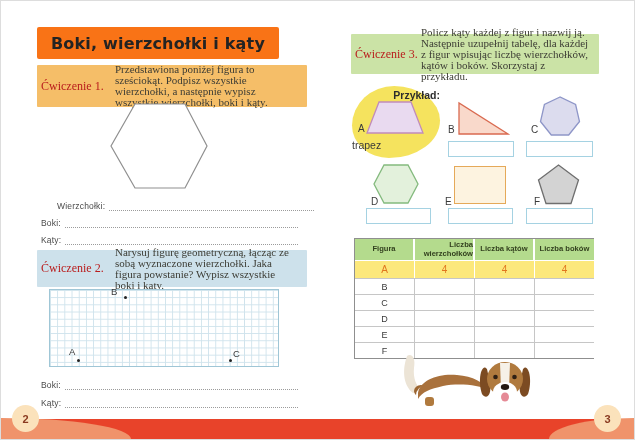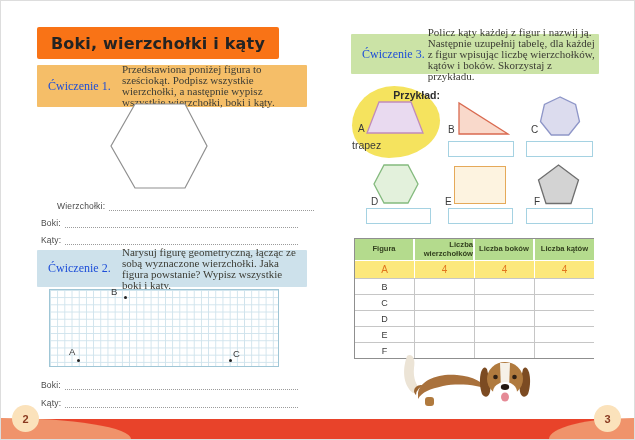--- a/index.html
+++ b/index.html
@@ -5,21 +5,21 @@
   html,body{margin:0;padding:0;background:#fff;}
   .spread{position:relative;width:635px;height:440px;background:#fff;border:1px solid #ddd;box-sizing:border-box;
           font-family:"Liberation Sans",sans-serif;overflow:hidden;}
   .abs{position:absolute;}
 
   
   .title-box{left:36px;top:26px;width:242px;height:32px;background:#f97316;border-radius:2px;
              display:flex;align-items:center;justify-content:center;
              font-family:"DejaVu Sans",sans-serif;font-weight:bold;font-size:16px;color:#232323;letter-spacing:.2px;}
   .ex-box{display:flex;align-items:center;box-sizing:border-box;border-radius:1px;}
-  .ex-label{font-family:"Liberation Serif",serif;font-size:12px;color:#1d4ed8;white-space:nowrap;padding-left:11px;}
+  .ex-label{font-family:"Liberation Serif",serif;font-size:12px;color:#b91c1c;white-space:nowrap;padding-left:4px;}
   .ex-text{font-family:"Liberation Serif",serif;font-size:11px;line-height:11px;color:#3c3c34;}
   .ex1{left:36px;top:64px;width:270px;height:42px;background:#f5be68;}
   .ex1 .ex-label{width:74px;}
   .ex1 .ex-text{width:180px;}
   .ex2{left:36px;top:249px;width:270px;height:37px;background:#cde1eb;}
   .ex2 .ex-label{width:74px;font-family:Liberation Serif, serif;}
   .ex2 .ex-text{width:180px;}
   .ex3{left:350px;top:33px;width:248px;height:40px;background:#cbe3a6;}
   .ex3 .ex-label{width:66px;}
   .ex3 .ex-text{width:172px;}
@@ -158,22 +158,22 @@
   <span class="abs shape-letter" style="left:533px;top:195px;">F</span>
 
   <div class="abs ansbox" style="left:365px;top:207px;width:65px;height:16px;"></div>
   <div class="abs ansbox" style="left:447px;top:207px;width:65px;height:16px;"></div>
   <div class="abs ansbox" style="left:525px;top:207px;width:67px;height:16px;"></div>
 
   <div class="abs fig-table">
     <div class="t-row t-head">
       <div class="t-cell">Figura</div>
       <div class="t-cell">Liczba wierzchołków</div>
+      <div class="t-cell">Liczba kątów</div>
       <div class="t-cell">Liczba boków</div>
-      <div class="t-cell">Liczba kątów</div>
     </div>
     <div class="t-row t-hl">
       <div class="t-cell">A</div>
       <div class="t-cell">4</div>
       <div class="t-cell">4</div>
       <div class="t-cell">4</div>
     </div>
     <div class="t-row t-body">
       <div class="t-cell">B</div>
       <div class="t-cell"></div>

